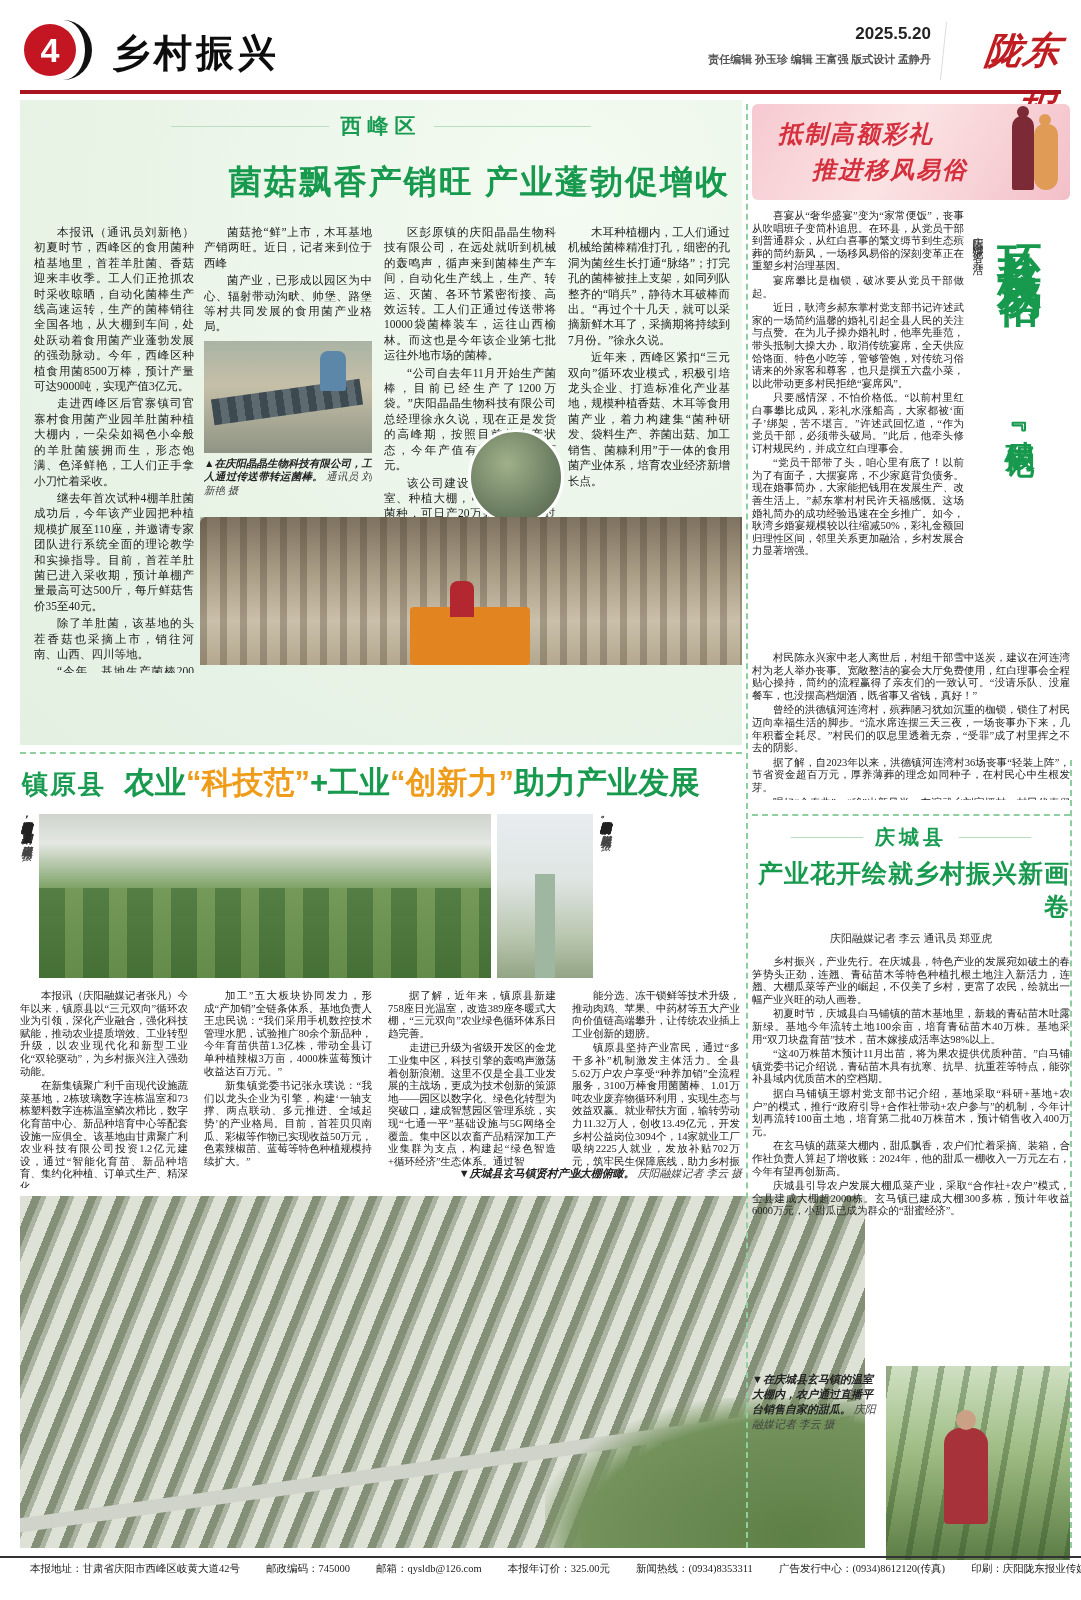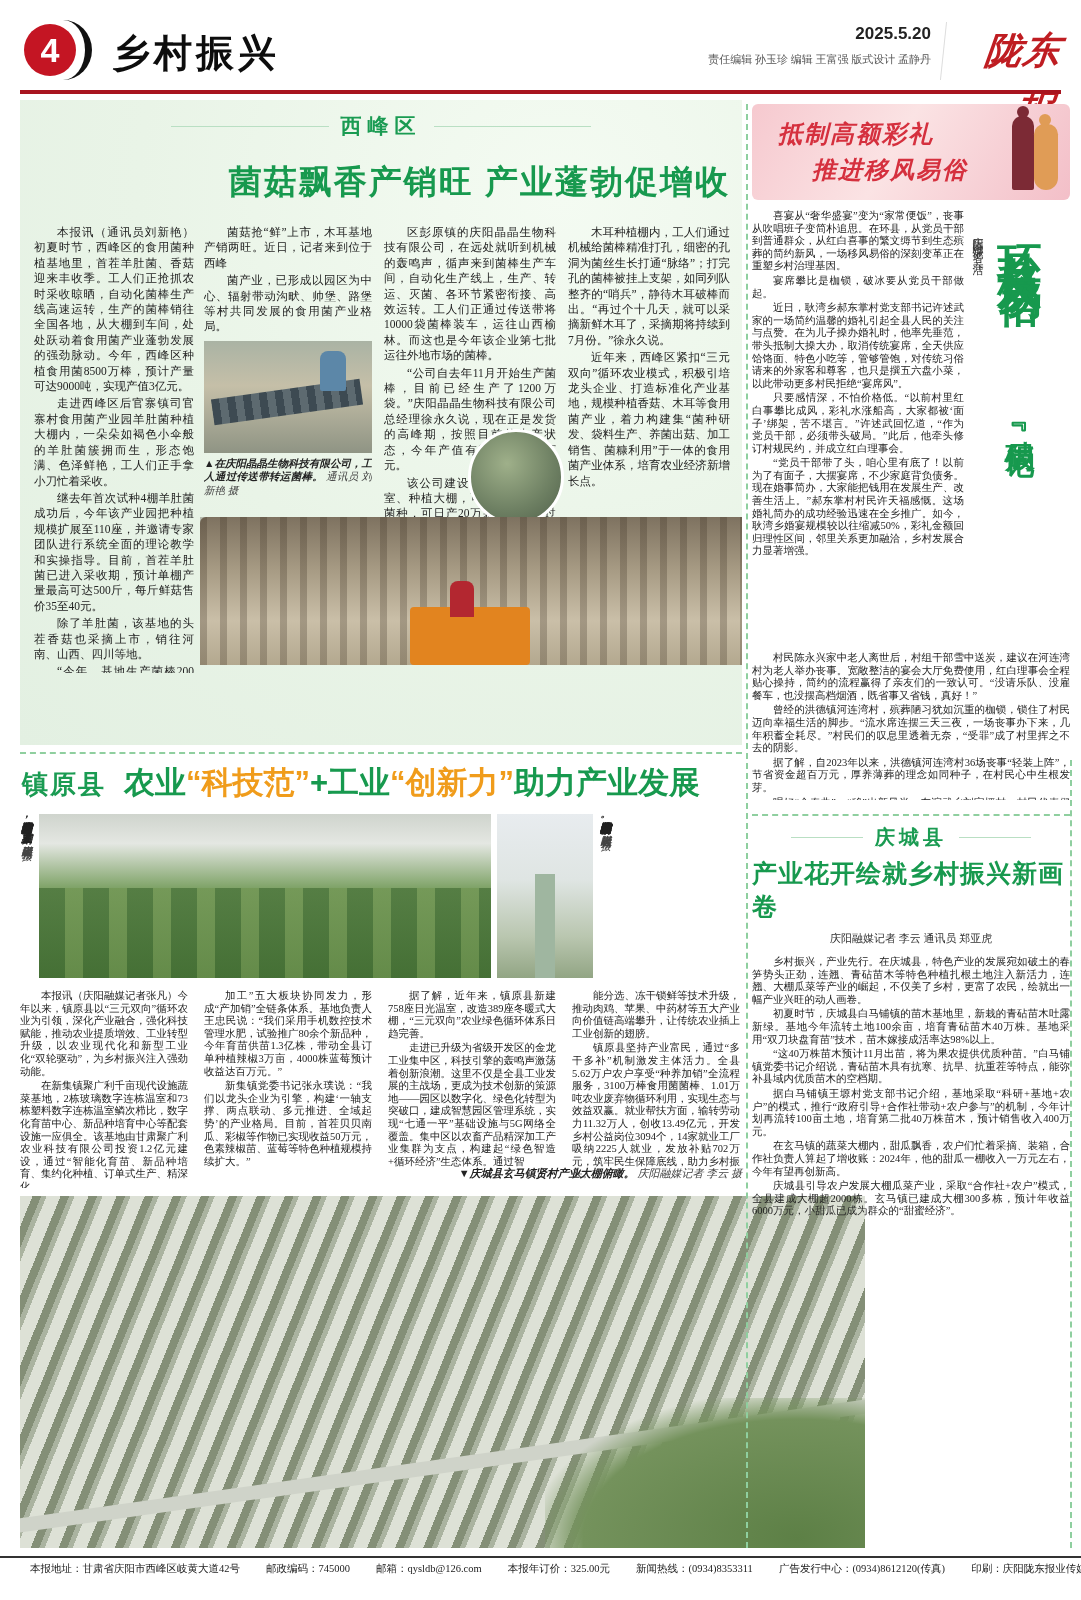--- a/index.html
+++ b/index.html
@@ -12,21 +12,21 @@
   .badge-wrap { position:absolute; left:4px; top:2px; width:78px; height:60px; }
   .badge { position:absolute; left:0; top:0; width:52px; height:52px; background:#c41523;
     border-radius:50%; color:#fff; font-family:"Liberation Sans",sans-serif; font-weight:bold;
     font-size:34px; display:flex; align-items:center; justify-content:center; z-index:2;}
   .badge-arc { position:absolute; left:10px; top:-4px; width:58px; height:60px;
     border:0 solid transparent; border-right:7px solid #111; border-radius:50%; z-index:1;}
   .sec-title { position:absolute; left:92px; top:6px; font-family:"Liberation Sans",sans-serif;
     font-weight:900; font-size:38px; letter-spacing:4px; color:#0d0d0d; }
   .hdr-right { position:absolute; right:130px; top:2px; text-align:right; }
   .hdr-date { font-family:"Liberation Sans",sans-serif; font-weight:bold; font-size:17px; color:#222; }
-  .hdr-editors { margin-top:8px; font-size:11px; color:#555; }
+  .hdr-editors { margin-top:8px; font-size:11px; color:#555;font-weight:bold; }
   .masthead { position:absolute; right:0; top:0px; width:118px; height:58px; color:#bf1d22;
     font-size:37px; font-weight:bold; font-style:italic; letter-spacing:1px;
     transform:skewX(-6deg); line-height:58px; text-align:right; border-left:1px solid #ddd; padding-left:8px;}
   .hdr-rule { position:absolute; left:20px; right:20px; top:90px; height:4px; background:#a8151f; }
 
   
   .kicker-row { display:flex; align-items:center; gap:12px; }
   .kicker-row .rl { flex:1; height:1px; background:#b9dfc3; }
   .kicker { color:#1a9b52; font-family:"Liberation Sans",sans-serif; font-weight:bold; }
   .body-sm { font-size:10.5px; line-height:1.2; text-align:justify; color:#222; }
@@ -128,21 +128,21 @@
     letter-spacing:3px; }
   .hx-title { writing-mode:vertical-rl; height:430px; margin-left:2px; }
   .hx-title .main { font-family:"Liberation Sans",sans-serif; font-weight:900; font-size:44px;
     color:#17994e; letter-spacing:8px; }
   .hx-title .sub { font-family:"Liberation Sans",sans-serif; font-weight:900; font-size:30px;
     color:#17994e; margin-top:150px; margin-right:6px; letter-spacing:4px;}
   .hx-bottom { margin-top:6px; height:148px; overflow:hidden; }
 
   .qc { margin-top:12px; padding-top:8px; height:548px; overflow:hidden; }
   .qc-kicker { width:240px; margin:0 auto; font-size:20px; letter-spacing:4px; }
-  .qc-head { text-align:left; color:#17994e; font-family:"Liberation Sans",sans-serif;
+  .qc-head { text-align:right; color:#17994e; font-family:"Liberation Sans",sans-serif;
     font-weight:900; font-size:25px; margin-top:6px; letter-spacing:1px; }
   .qc-byline { text-align:center; font-size:11px; color:#333; margin:8px 0 10px; }
   .qc-body { height:430px; overflow:hidden; }
 
   .melon-row { display:flex; margin-top:4px; gap:8px; height:196px; }
   .melon-cap { width:126px; font-size:11px; line-height:1.35; padding-top:6px; }
   .ph-melon { width:184px; height:194px; position:relative; overflow:hidden;
     background:linear-gradient(180deg,#cfe0c2 0%,#9dbb82 45%,#5c7d46 100%); }
   .ph-melon .vines { position:absolute; inset:0;
     background:repeating-linear-gradient(100deg,rgba(42,74,30,.35) 0 6px,transparent 6px 26px); }
@@ -334,20 +334,30 @@
       <div class="qc-body body-sm">
         <p>乡村振兴，产业先行。在庆城县，特色产业的发展宛如破土的春笋势头正劲，连翘、青砧苗木等特色种植扎根土地注入新活力，连翘、大棚瓜菜等产业的崛起，不仅美了乡村，更富了农民，绘就出一幅产业兴旺的动人画卷。</p>
         <p>初夏时节，庆城县白马铺镇的苗木基地里，新栽的青砧苗木吐露新绿。基地今年流转土地100余亩，培育青砧苗木40万株。基地采用“双刀块盘育苗”技术，苗木嫁接成活率达98%以上。</p>
         <p>“这40万株苗木预计11月出苗，将为果农提供优质种苗。”白马铺镇党委书记介绍说，青砧苗木具有抗寒、抗旱、抗重茬等特点，能弥补县域内优质苗木的空档期。</p>
         <p>据白马铺镇王塬村党支部书记介绍，基地采取“科研+基地+农户”的模式，推行“政府引导+合作社带动+农户参与”的机制，今年计划再流转100亩土地，培育第二批40万株苗木，预计销售收入400万元。</p>
         <p>在玄马镇的蔬菜大棚内，甜瓜飘香，农户们忙着采摘、装箱，合作社负责人算起了增收账：2024年，他的甜瓜一棚收入一万元左右，今年有望再创新高。</p>
         <p>庆城县引导农户发展大棚瓜菜产业，采取“合作社+农户”模式，全县建成大棚超2000栋。玄马镇已建成大棚300多栋，预计年收益6000万元，小甜瓜已成为群众的“甜蜜经济”。</p>
       </div>
     </div>
 
+    <div class="melon-row">
+      <div class="melon-cap cap">
+        <span>▼在庆城县玄马镇的温室大棚内，农户通过直播平台销售自家的甜瓜。</span>
+        <span class="credit">庆阳融媒记者 李云 摄</span>
+      </div>
+      <div class="ph-melon">
+        <div class="vines"></div>
+        <div class="lady"></div>
+      </div>
+    </div>
   </div>
 
   <div class="ftr-rule"></div>
   <div class="ftr">
     <span>本报地址：甘肃省庆阳市西峰区岐黄大道42号</span>
     <span>邮政编码：745000</span>
     <span>邮箱：qysldb@126.com</span>
     <span>本报年订价：325.00元</span>
     <span>新闻热线：(0934)8353311</span>
     <span>广告发行中心：(0934)8612120(传真)</span>

